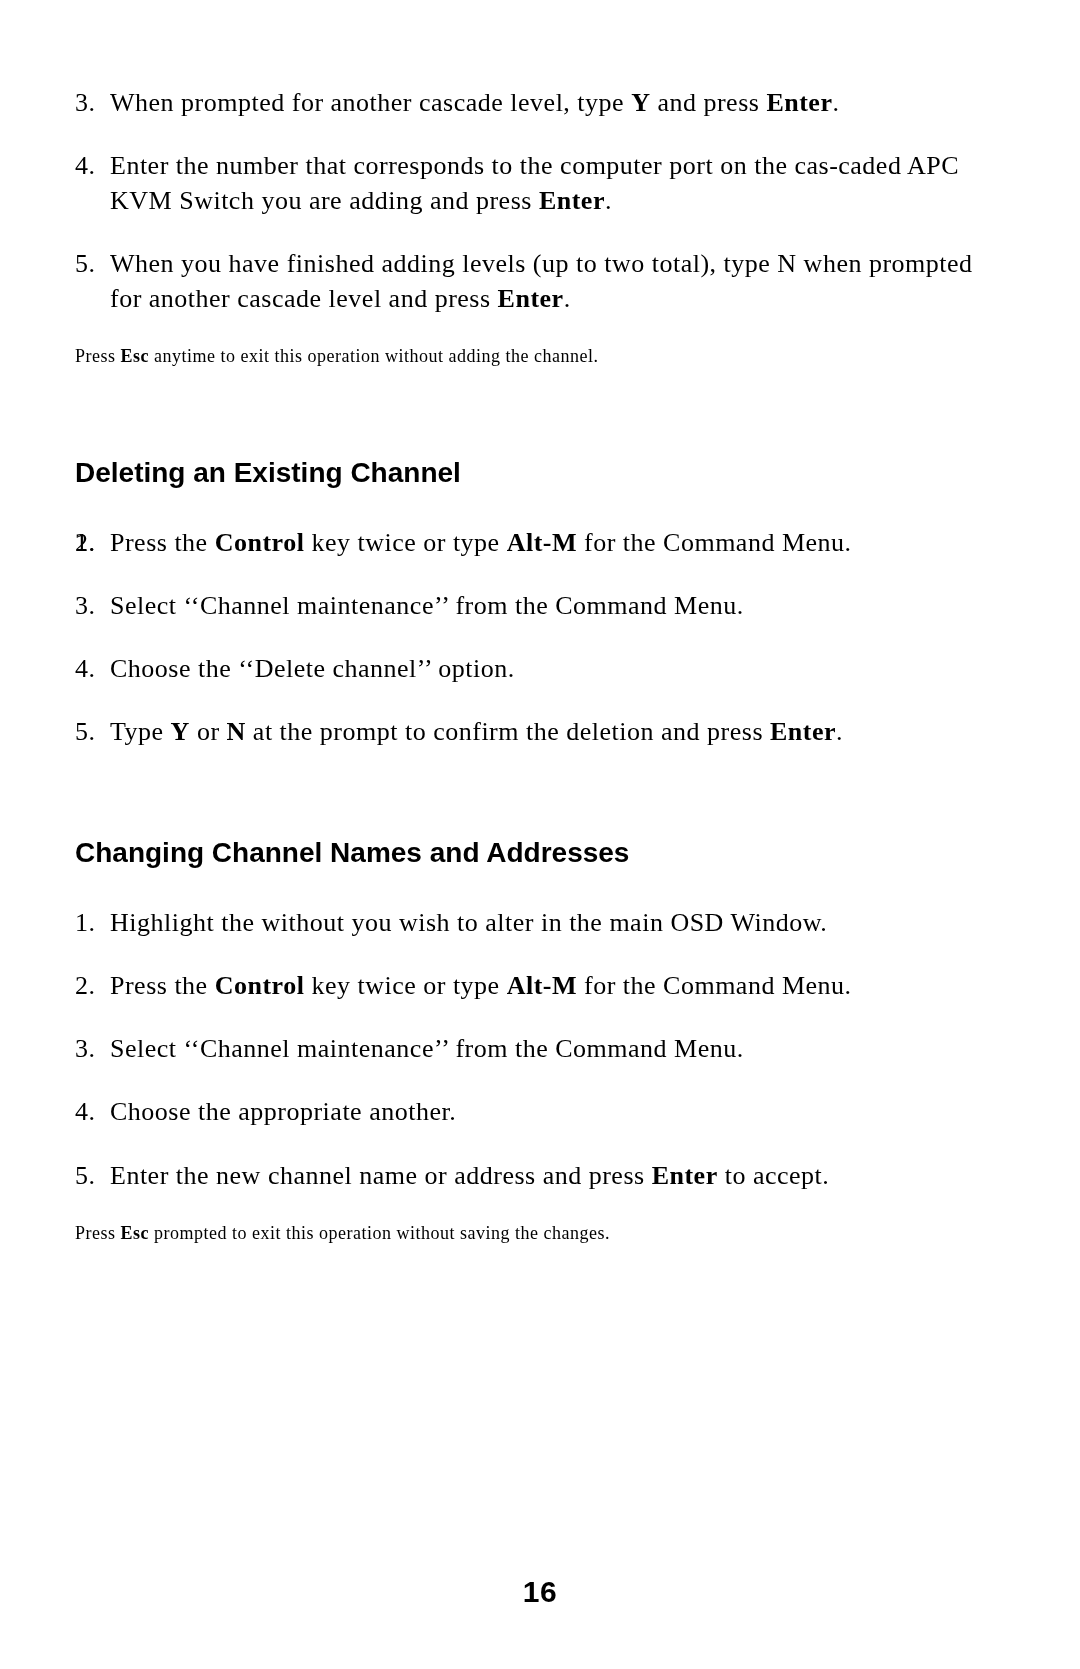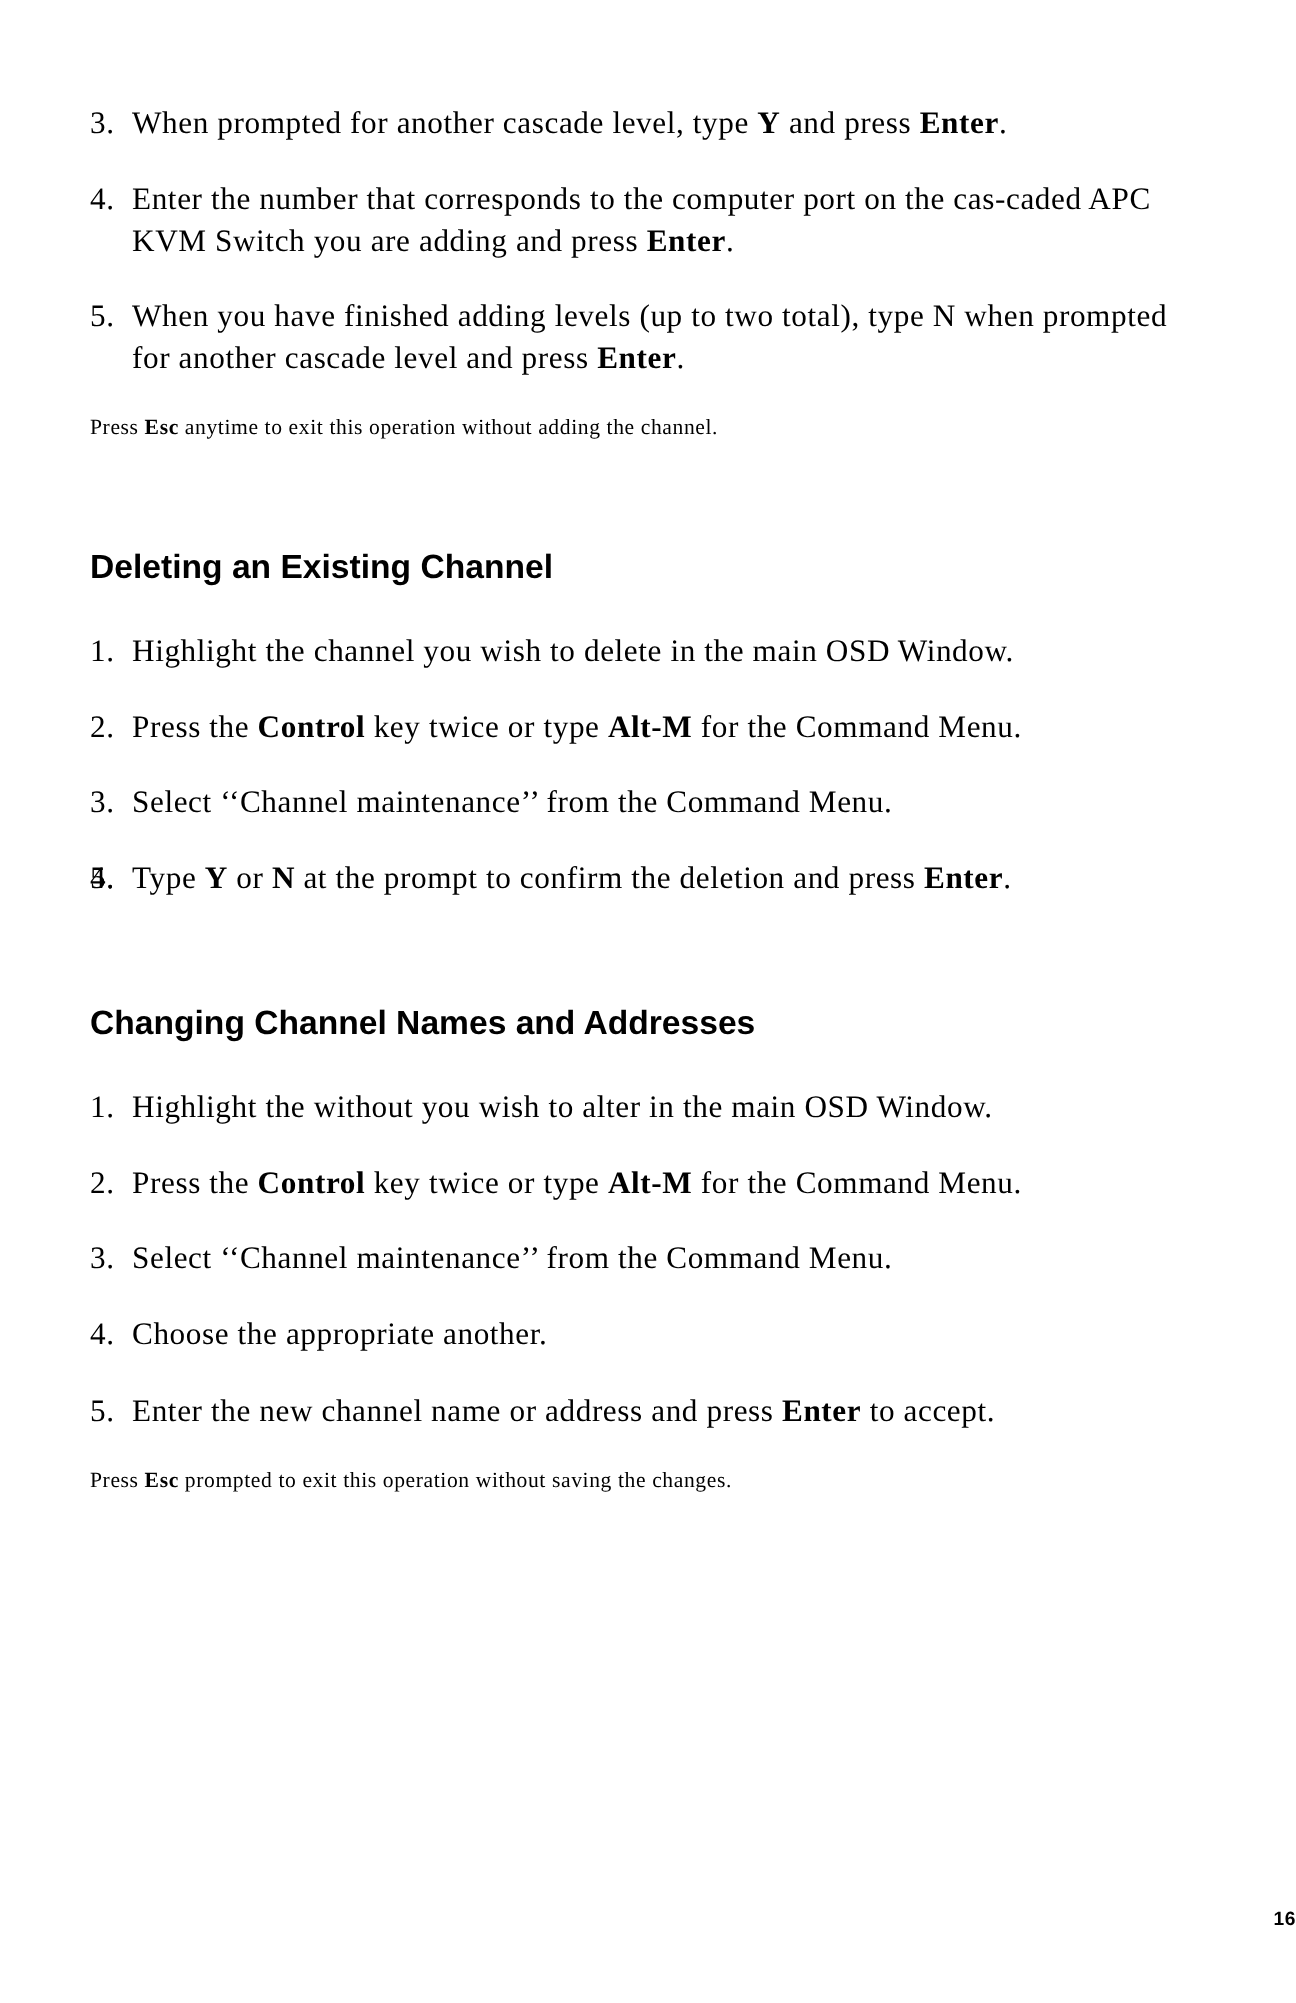--- a/index.html
+++ b/index.html
@@ -43,22 +43,22 @@
       letter-spacing: 0px;
     }
     .bold {
       font-weight: bold;
     }
     .page-number {
       position: absolute;
       bottom: 60px;
       left: 0;
       right: 0;
-      text-align: right;
-      font-size: 16px;
+      text-align: center;
+      font-size: 30px;
       font-weight: bold;
       font-family: Verdana, Geneva, sans-serif;
     }
     .section {
       margin-bottom: 10px;
     }
   </style>
 </head>
 <body>
 
@@ -77,32 +77,32 @@
   </div>
   <div class="para">
     <span>Press </span><span class="bold">Esc</span><span> anytime to exit this operation without adding the channel.</span>
   </div>
 </div>
 
 <div class="section">
   <div class="heading">Deleting an Existing Channel</div>
   <div class="ol-item">
     <span class="num">1.</span>
-    <span>Highlight the channel you wish to delete in the main OSD Window.</span>
   </div>
   <div class="ol-item">
     <span class="num">2.</span>
     <span>Press the </span><span class="bold">Control</span><span> key twice or type </span><span class="bold">Alt-M</span><span> for the Command Menu.</span>
   </div>
   <div class="ol-item">
     <span class="num">3.</span>
     <span>Select ‘‘Channel maintenance’’ from the Command Menu.</span>
   </div>
   <div class="ol-item">
     <span class="num">4.</span>
+    <span>Choose the ‘‘Delete channel’’ option.</span>
   </div>
   <div class="ol-item">
     <span class="num">5.</span>
     <span>Type </span><span class="bold">Y</span><span> or </span><span class="bold">N</span><span> at the prompt to confirm the deletion and press </span><span class="bold">Enter</span><span>.</span>
   </div>
 </div>
 
 <div class="section">
   <div class="heading">Changing Channel Names and Addresses</div>
   <div class="ol-item">

